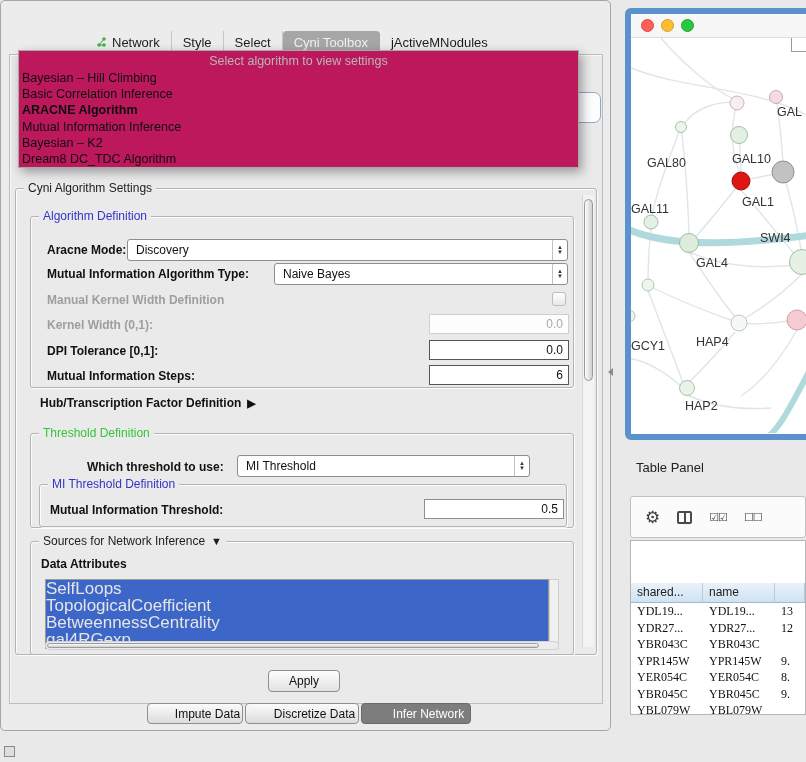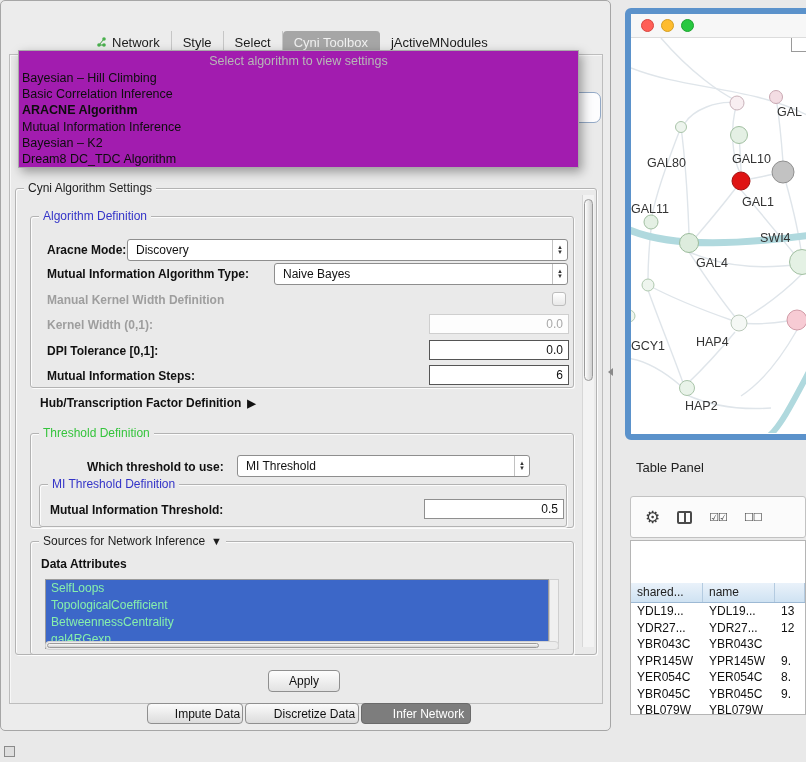--- a/index.html
+++ b/index.html
@@ -26,21 +26,21 @@
   
   .content { position:absolute; left:8px; top:53px; width:594px; height:650px;
              background:#eaeaea; border:1px solid #bdbdbd;
              box-shadow:inset 1px 1px 0 #f7f7f7; }
 
   
   .combo-fragment { position:absolute; left:566px; top:91px; width:34px; height:31px;
                     border:1px solid #93a9c6; border-radius:7px; background:#fdfdfe; z-index:5; }
 
   
-  .popup { position:absolute; left:17px; top:49px; width:561px; height:118px; background:#a21caf;
+  .popup { position:absolute; left:17px; top:49px; width:561px; height:118px; background:#be185d;
            border:1px solid #a9a9a9; box-shadow:3px 4px 10px rgba(0,0,0,.35); z-index:40; padding-top:2px; }
   .popup .prompt { height:17px; line-height:17px; text-align:center; color:#b7b7b7; font-size:12.5px; }
   .popup .opt { height:16.2px; line-height:16.2px; padding-left:3px; font-size:12.5px; color:#0d0d0d; }
   .popup .opt.bold { font-weight:bold; }
 
   
   .groupbox { position:absolute; border:1px solid #b3b3b3; border-radius:3px;
               box-shadow:inset 1px 1px 0 rgba(255,255,255,.85), 1px 1px 0 rgba(255,255,255,.85); }
   .gtitle { position:absolute; top:-8px; left:8px; background:#eaeaea; padding:0 4px;
             font-size:12px; color:#1d1d1d; white-space:nowrap; }
@@ -70,21 +70,21 @@
   
   .vscroll { position:absolute; width:12px; background:#f3f3f3; border-left:1px solid #d7d7d7; }
   .vthumb  { position:absolute; left:1px; width:9px; border:1px solid #9a9a9a; border-radius:5px;
              background:linear-gradient(90deg,#fdfdfd,#cfcfcf); }
   .hscroll { position:absolute; height:9px; background:#ececec; border:1px solid #d2d2d2; border-radius:4px; }
   .hthumb  { position:absolute; left:1px; top:1px; bottom:1px; width:96%; border:1px solid #9a9a9a;
              border-radius:4px; background:linear-gradient(#fbfbfb,#cfcfcf); }
 
   
   .attr-list { position:absolute; background:#fff; border:1px solid #9a9a9a; overflow:hidden; }
-  .attr-item { height:17px; line-height:17px; padding-left:5px; font-size:12px; background:#3c67c8; color:#86efac; }
+  .attr-item { height:17px; line-height:17px; font-size:17px; background:#3c67c8; color:#e5e5e5; }
   .list-vscroll { position:absolute; width:10px; background:#f0f0f0; border:1px solid #cfcfcf; }
 
   
   .apply { position:absolute; left:267px; top:669px; width:72px; height:22px; border:1px solid #8f8f8f;
            border-radius:4px; background:linear-gradient(#fdfdfd,#e2e2e2); font:12px "Liberation Sans",sans-serif; color:#111; }
   .btab { position:absolute; top:702px; height:21px; border:1px solid #8f8f8f; border-radius:4px;
           background:linear-gradient(#fbfbfb,#dcdcdc); font-size:12px; color:#111;
           display:flex; align-items:center; justify-content:center;padding-left:25px; }
   .btab.sel { background:#7d7d7d; color:#fff; border-color:#6a6a6a; }
 
@@ -118,21 +118,21 @@
   .ticon.small { font-size:11px; letter-spacing:-1px; }
   .col-icon { width:15px; height:13px; border:2px solid #4a4a4a; border-radius:2px; position:relative; }
   .col-icon::before { content:""; position:absolute; left:50%; top:0; bottom:0; width:2px;
                       background:#4a4a4a; transform:translateX(-50%); }
 
   .datatable { position:absolute; left:630px; top:540px; width:176px; height:175px;
                background:#fff; border:1px solid #b5b5b5; overflow:hidden; }
   .thead { display:flex; height:20px; background:linear-gradient(#eaf2fa,#cfe2f2);
            border-bottom:1px solid #9db9d4;margin-top:42px; }
   .th { font-size:12px; color:#222; padding:2px 0 0 6px; border-right:1px solid #b4cbe0; }
-  .trow { display:flex; height:16.5px; }
+  .trow { display:flex; height:16.5px;font-family:Liberation Serif, serif; }
   .td { font-size:12px; color:#111; padding:1px 0 0 6px; white-space:nowrap; overflow:hidden; }
   .c1 { width:72px; } .c2 { width:72px; } .c3 { flex:1; }
 </style>
 </head>
 <body>
 
 <div id="root">
 
   <div class="cp">
 

